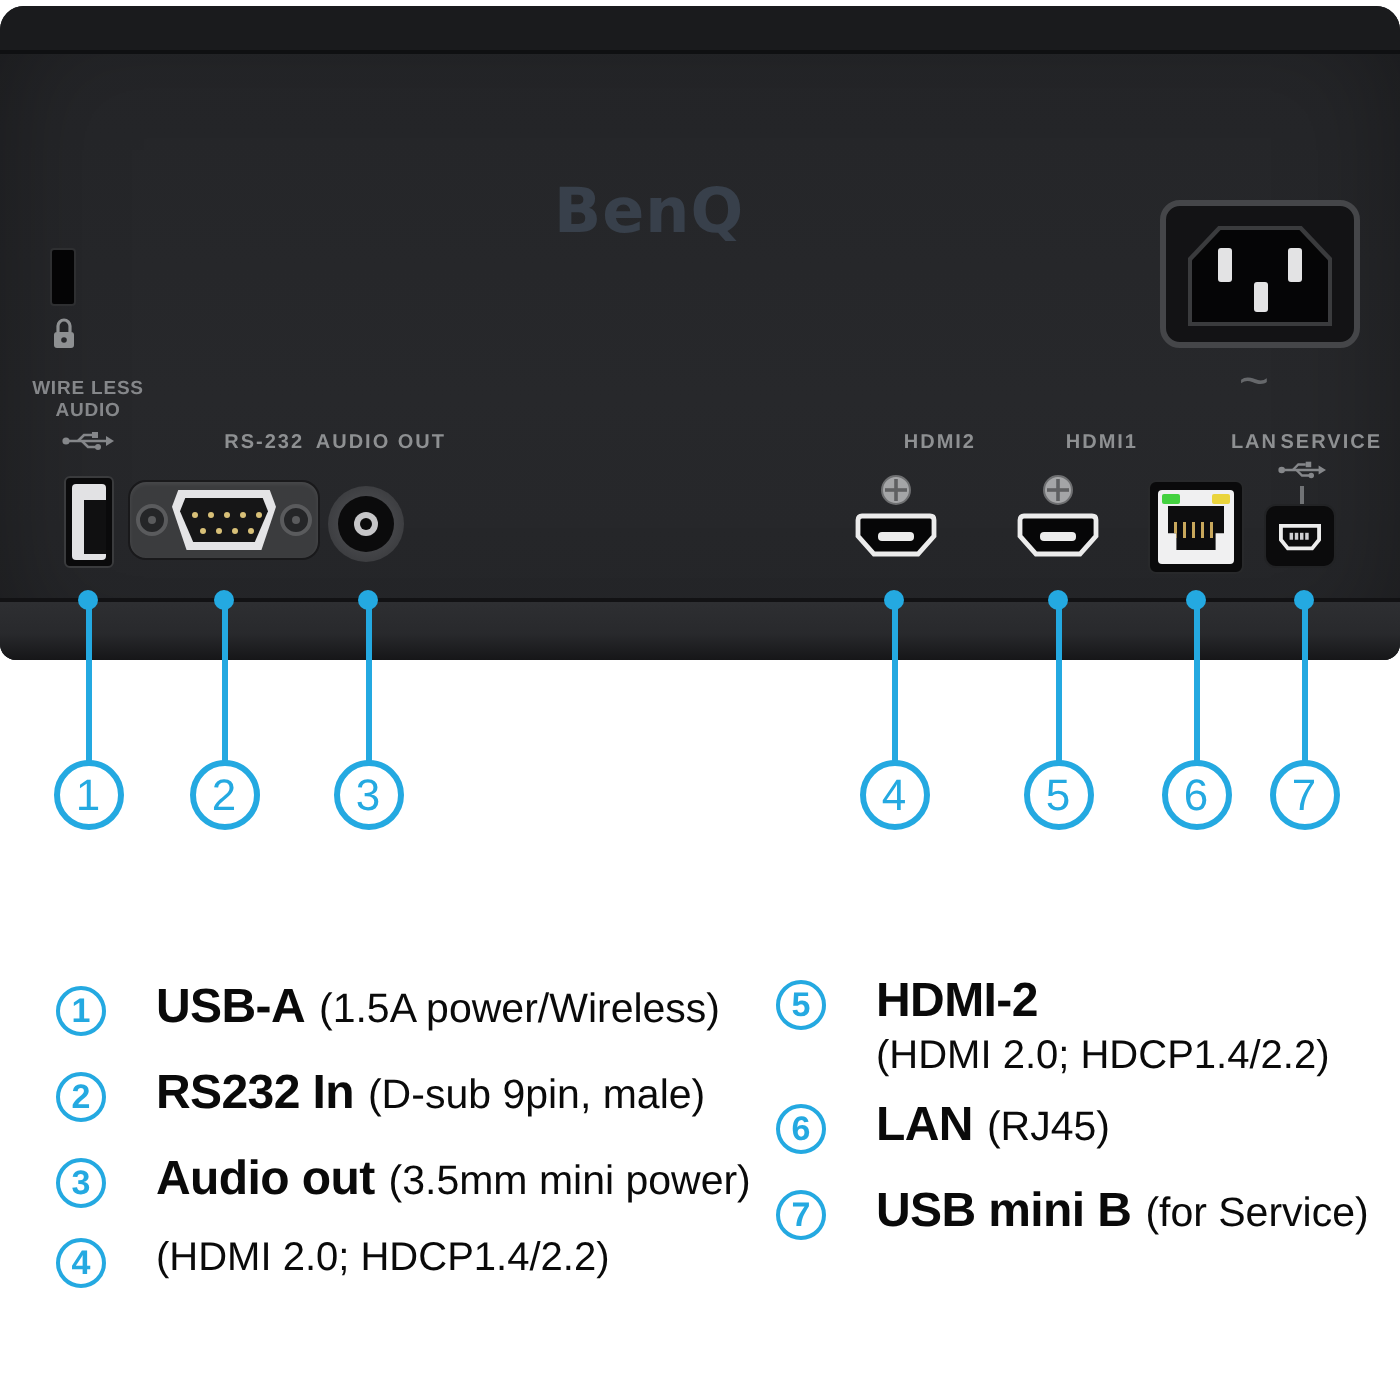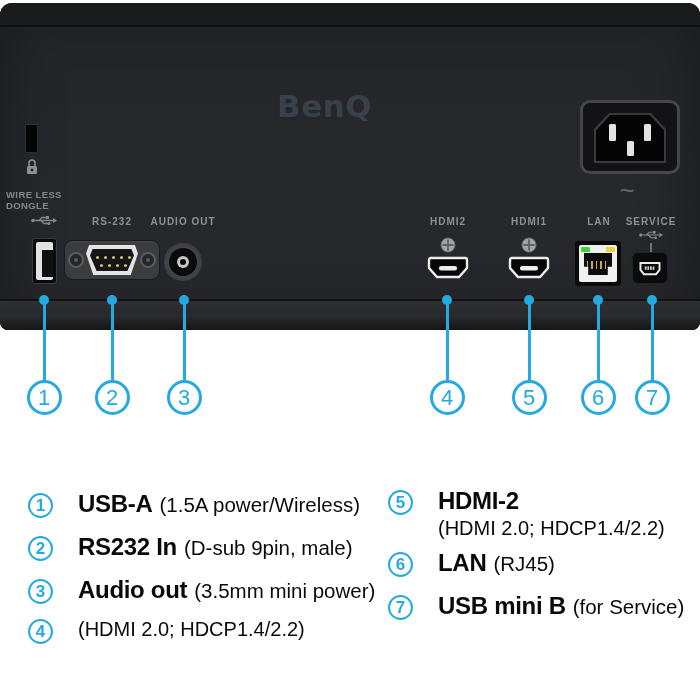--- a/index.html
+++ b/index.html
@@ -28,24 +28,24 @@
   .brand {
     position:absolute; left:277px; top:85px; font-size:31px; font-weight:800;
     color:#38404b; letter-spacing:.5px; font-family:"DejaVu Sans","Liberation Sans",sans-serif;
   }
   .kensington-slot {
     position:absolute; left:25px; top:121px; width:13px; height:29px;
     background:#040405; border:1px solid #2e2f31; border-radius:2px;
   }
   .panel-label {
     position:absolute; color:#8e9092; font-size:10px; font-weight:600;
-    letter-spacing:1px; text-align:center; width:80px; top:213px;
+    letter-spacing:1px; text-align:right; width:80px; top:213px;
   }
   .wireless-label {
-    position:absolute; left:6px; top:187px; width:76px; text-align:left;
+    position:absolute; left:6px; top:187px; width:76px; text-align:center;
     color:#85878a; font-size:9.5px; font-weight:600; letter-spacing:.4px; line-height:10.5px;
   }
   .service-tick { position:absolute; left:650px; top:240px; width:2px; height:12px; background:#717376; }
   .tilde { position:absolute; left:613px; top:172px; width:28px; text-align:center;
            color:#66686b; font-size:26px; line-height:30px; }
 
   
   .usba { position:absolute; left:32px; top:235px; width:25px; height:46px;
           background:#0a0a0b; border:1px solid #3a3b3d; border-radius:3px; }
   .usba-inner { position:absolute; inset:3px; background:#e2e2e4; border-radius:2px; }
@@ -130,21 +130,21 @@
 
     <div class="kensington-slot"></div>
     <svg style="position:absolute;left:25px;top:155px" width="14" height="17" viewBox="0 0 14 17">
       <path d="M4,8 V5 a3,3 0 0 1 6,0 V8" fill="none" stroke="#8e9092" stroke-width="1.6"></path>
       <rect x="2" y="8" width="10" height="8" rx="1.5" fill="#8e9092"></rect>
       <circle cx="7" cy="12" r="1.4" fill="#26272a"></circle>
     </svg>
 
     <div class="wireless-label">
       <div>WIRE LESS</div>
-      <div>DONGLE</div>
+      <div>AUDIO</div>
     </div>
     <svg style="position:absolute;left:30px;top:211px" width="28" height="13" viewBox="0 0 28 13">
       <g stroke="#85878a" stroke-width="1.3" fill="#85878a">
         <circle cx="3" cy="6.5" r="1.8" stroke="none"></circle>
         <line x1="4.5" y1="6.5" x2="24" y2="6.5"></line>
         <path d="M23,4 L27,6.5 L23,9 Z" stroke="none"></path>
         <polyline points="9,6.5 12,3.5 16,3.5" fill="none"></polyline>
         <rect x="16" y="2" width="3" height="3" stroke="none"></rect>
         <polyline points="11,6.5 14,9.5 18,9.5" fill="none"></polyline>
         <circle cx="19" cy="9.5" r="1.5" stroke="none"></circle>

